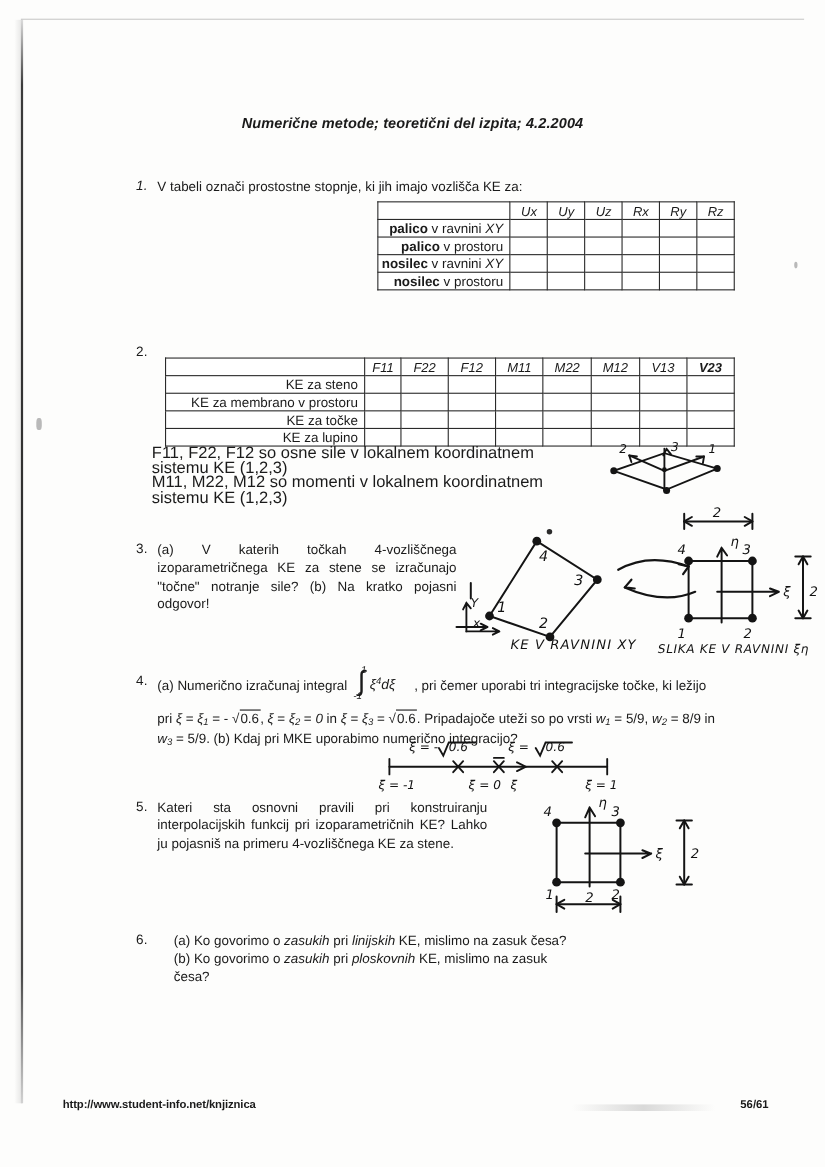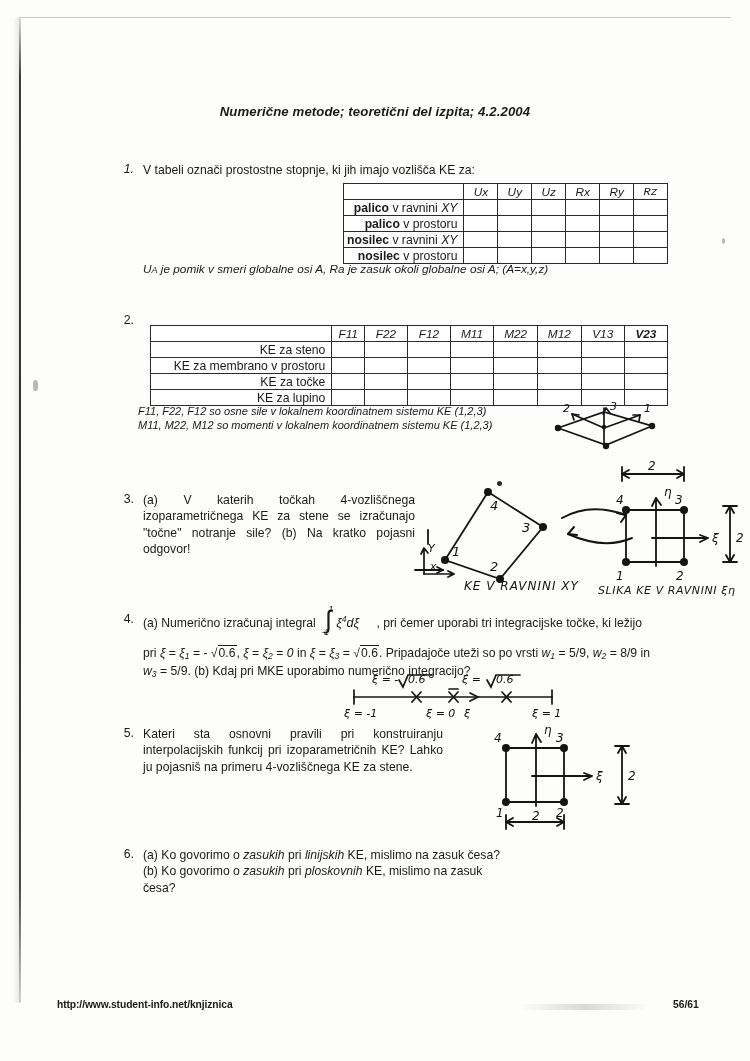--- a/index.html
+++ b/index.html
@@ -98,22 +98,21 @@
     text-align: right;
     padding-right: 6px;
     white-space: nowrap;
     font-size: 12.2px;
   }
   table.grid td.rowlabel .strong { font-weight: bold; }
   table.grid td.cell { }
 
   .notes {
     position: absolute;
-    font-style: italic;
-    font-size: 11px;
+    font-size: 15px;
     line-height: 13.6px;
   }
 
   .caption-note {
     position: absolute;
     font-size: 11.8px;
     font-style: italic;
   }
 
   .formula {
@@ -223,21 +222,21 @@
 
   <table class="grid" style="left:343px;top:183px;width:325px;">
     <thead>
       <tr>
         <th style="width:108px;border-top:1px solid #2a2a2a;"></th>
         <th style="width:36px;margin-top:12px;">Ux</th>
         <th style="width:36px;">Uy</th>
         <th style="width:36px;">Uz</th>
         <th style="width:36px;">Rx</th>
         <th style="width:36px;">Ry</th>
-        <th style="width:36px;font-family:Liberation Mono, monospace;">Rz</th>
+        <th style="width:36px;">Rz</th>
       </tr>
     </thead>
     <tbody>
       <tr>
         <td class="rowlabel"><span class="strong">palico</span><span> v ravnini </span><i class="it">XY</i></td>
         <td class="cell"></td>
         <td class="cell"></td>
         <td class="cell"></td>
         <td class="cell"></td>
         <td class="cell"></td>
@@ -266,23 +265,20 @@
         <td class="cell"></td>
         <td class="cell"></td>
         <td class="cell"></td>
         <td class="cell"></td>
         <td class="cell"></td>
         <td class="cell"></td>
       </tr>
     </tbody>
   </table>
 
-  <div class="caption-note" style="left:143px;top:262px;">
-    <span>U</span><span style="font-size:9px;">A</span>&nbsp;<span>je pomik v smeri globalne osi A, Ra je zasuk okoli globalne osi A; (A=x,y,z)</span>
-  </div>
 
   <div class="qnum upright" style="left:112px;top:313px;">2.</div>
 
   <table class="grid" style="left:150px;top:325px;width:518px;">
     <thead>
       <tr>
         <th style="width:182px;"></th>
         <th style="width:28px;">F11</th>
         <th style="width:42px;">F22</th>
         <th style="width:42px;">F12</th>
@@ -514,21 +510,21 @@
     <text x="64" y="24" font-size="12">3</text>
     <text x="4" y="99" font-size="12">1</text>
     <text x="64" y="99" font-size="12">2</text>
     <text x="52" y="16" font-size="12">η</text>
     <text x="104" y="62" font-size="12">ξ</text>
     <text x="40" y="102" font-size="12">2</text>
     <text x="136" y="62" font-size="12">2</text>
   </svg>
 
   <div class="qnum upright" style="left:112px;top:847px;">6.</div>
-  <div class="qtext" style="left:143px;top:847px;width:370px;">
+  <div class="qtext" style="left:158px;top:847px;width:370px;">
     (a) Ko govorimo o <i class="it">zasukih</i> pri <i class="it">linijskih</i> KE, mislimo na zasuk česa? (b) Ko govorimo o <i class="it">zasukih</i> pri <i class="it">ploskovnih</i> KE, mislimo na zasuk česa?
   </div>
 
   <div class="footer-smudge"></div>
   <div class="footer-url">http://www.student-info.net/knjiznica</div>
   <div class="footer-page">56/61</div>
 
 </div>
 
 </body></html>

